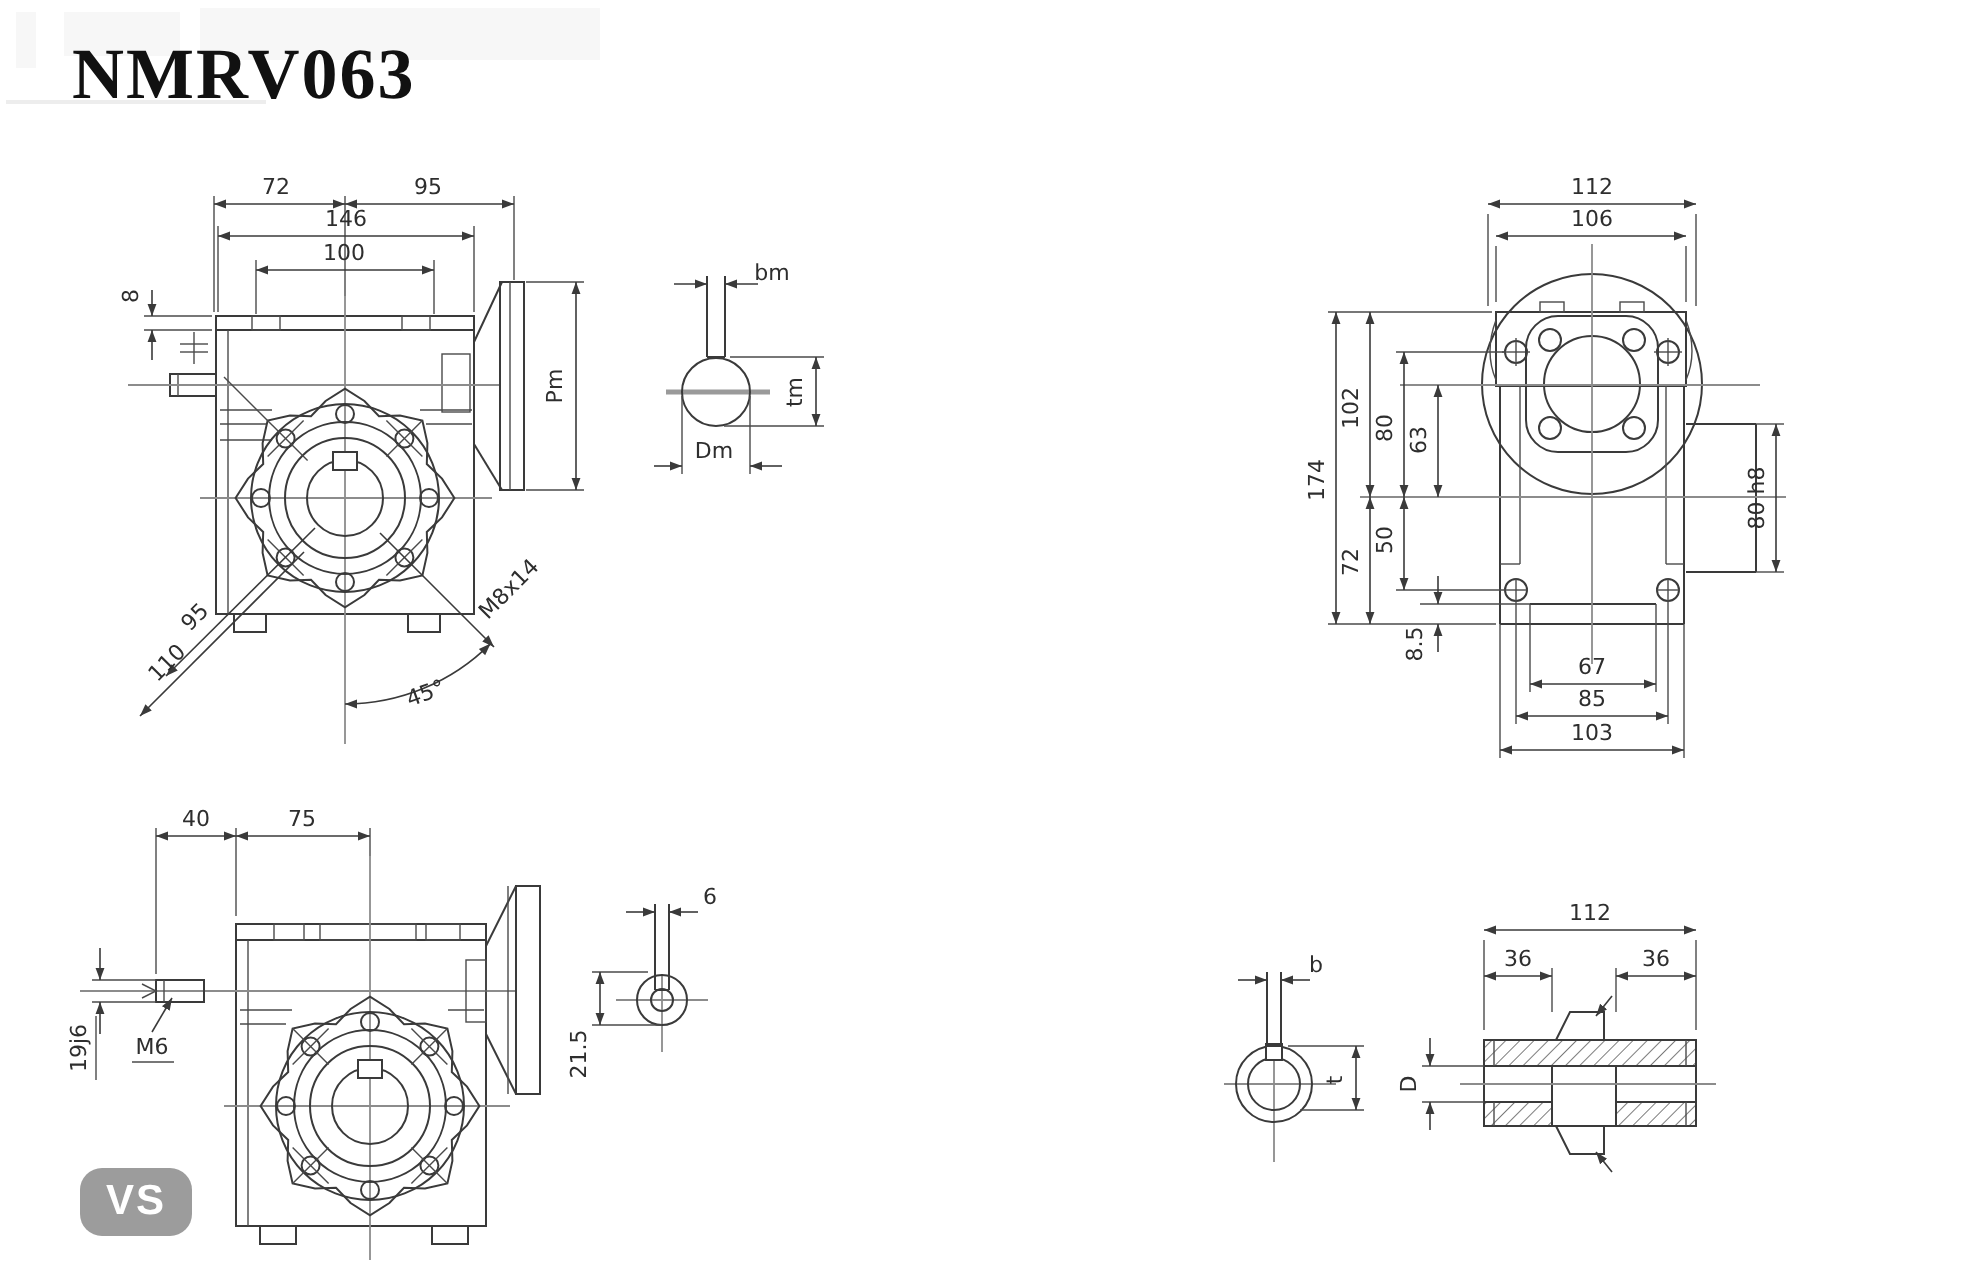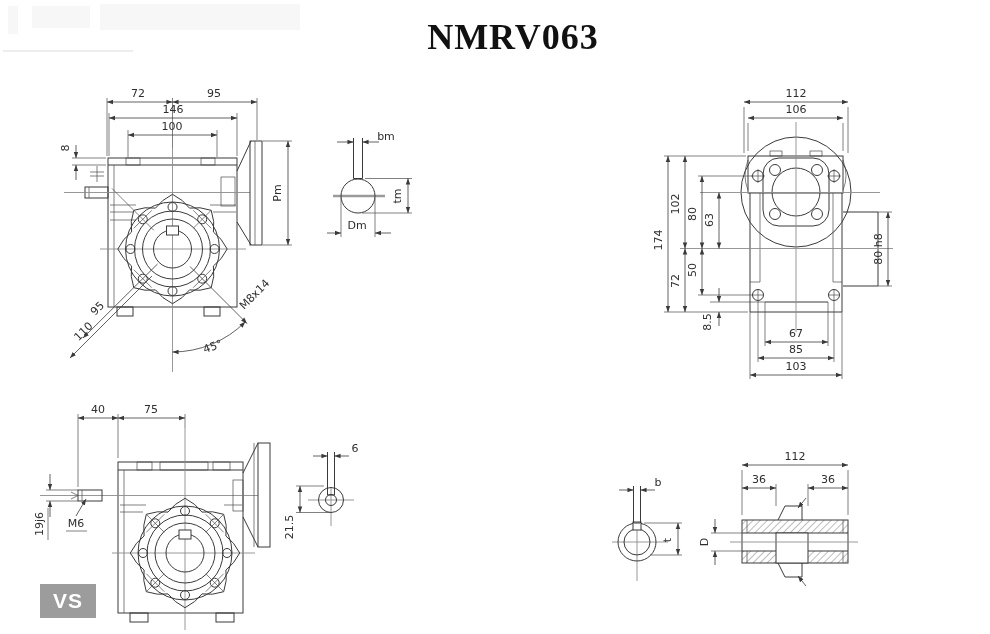--- a/index.html
+++ b/index.html
@@ -1,23 +1,23 @@
 <!DOCTYPE html>
 <html><head>
 <meta charset="utf-8">
 <style>
   html,body{margin:0;padding:0;background:#fff;}
   .canvas{position:relative;width:990px;height:634px;background:#fff;overflow:hidden;
           font-family:"DejaVu Sans",sans-serif;}
-  .title{position:absolute;left:0;top:16px;width:100%;text-align:center;text-indent:36px;
+  .title{position:absolute;left:0;top:16px;width:100%;text-align:left;text-indent:36px;
          font-family:"Liberation Serif",serif;font-weight:bold;font-size:36px;color:#111;
          letter-spacing:1px;}
   .badge{position:absolute;left:40px;top:584px;width:56px;height:34px;background:#9c9c9c;
          color:#fff;font-family:"Liberation Sans",sans-serif;font-weight:bold;font-size:21px;
-         display:flex;align-items:center;justify-content:center;letter-spacing:1px;}
+         display:flex;align-items:center;justify-content:center;letter-spacing:1px;border-radius:11px;}
   .artifact{position:absolute;background:#f7f7f7;}
   svg{position:absolute;left:0;top:0;}
   .ln{stroke:#3a3a3a;stroke-width:1;fill:none;}
   .thin{stroke:#4a4a4a;stroke-width:0.7;fill:none;}
   .cl{stroke:#8c8c8c;stroke-width:0.9;fill:none;}
   .dim{stroke:#3a3a3a;stroke-width:0.8;fill:none;}
   .txt{font-family:"DejaVu Sans",sans-serif;font-size:11px;fill:#2e2e2e;}
   .gray{stroke:#9a9a9a;stroke-width:2.4;fill:none;}
   .wh{fill:#fff;stroke:#3a3a3a;stroke-width:1;}
 </style>

